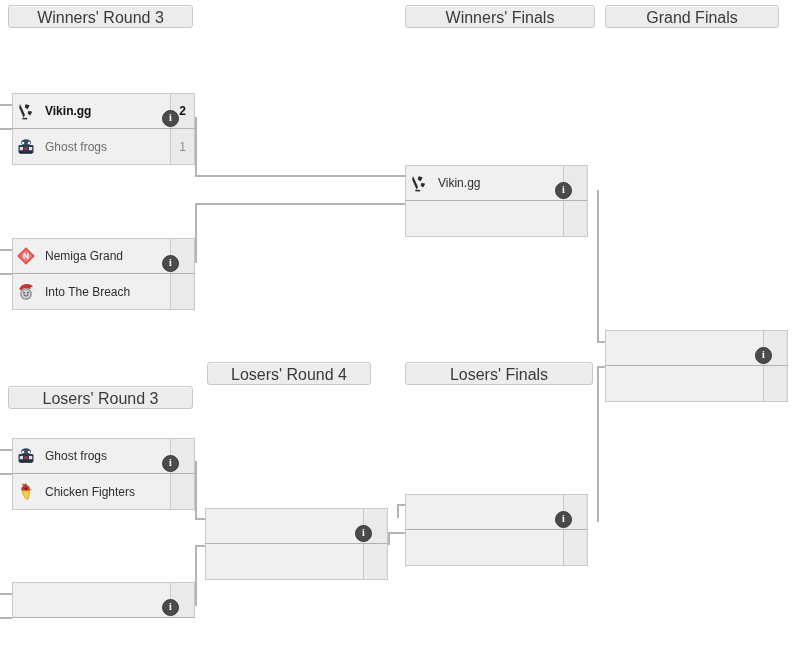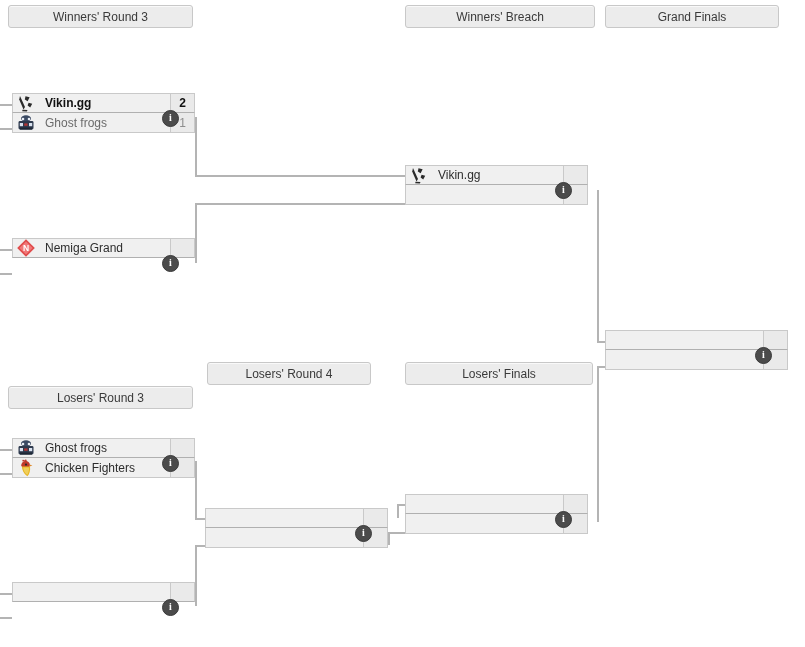--- a/index.html
+++ b/index.html
@@ -11,35 +11,35 @@
   }
   .stage{position:absolute;left:0;top:0;width:805px;height:647px;}
 
   
   .round-header{
     position:absolute;height:23px;line-height:23px;
     background:#ececec;
     border:1px solid #c8c8c8;
     border-radius:3px;
     text-align:center;
-    font-size:12px;color:#3a3a3a;
+    font-size:16px;color:#3a3a3a;
     box-sizing:border-box;
     box-shadow:0 1px 0 rgba(255,255,255,.7) inset;
   }
 
   
   .ln{position:absolute;background:#b4b4b4;}
   .ln.h{height:2px;}
   .ln.v{width:2px;}
 
   
   .match{position:absolute;width:183px;height:48px;box-sizing:border-box;}
   .slot{
     position:relative;
-    height:20px;box-sizing:border-box;
+    height:36px;box-sizing:border-box;
     background:#f0f0f0;
     border:1px solid #c9c9c9;
     display:flex;align-items:center;
     overflow:hidden;
   }
   .slot.top{border-bottom:1px solid #b0b0b0;}
   .slot.bot{border-top:none;}
   .slot .logo{
     width:22px;min-width:22px;height:22px;
     display:flex;align-items:center;justify-content:center;
@@ -75,21 +75,21 @@
   
   .lg{width:20px;height:20px;display:block;}
 </style>
 </head>
 <body>
 
 <div class="stage">
 
   <div id="headers-layer">
       <div class="round-header" style="left: 8px; top: 5px; width: 185px;">Winners' Round 3</div>
-      <div class="round-header" style="left: 405px; top: 5px; width: 190px;">Winners' Breach</div>
+      <div class="round-header" style="left: 405px; top: 5px; width: 190px;">Winners' Finals</div>
       <div class="round-header" style="left: 605px; top: 5px; width: 174px;">Grand Finals</div>
       <div class="round-header" style="left: 8px; top: 362px; width: 185px; margin-top: 24px;">Losers' Round 3</div>
       <div class="round-header" style="left: 207px; top: 362px; width: 164px;">Losers' Round 4</div>
       <div class="round-header" style="left: 405px; top: 362px; width: 188px;">Losers' Finals</div>
     </div>
 
   <div id="lines-layer">
       <div class="ln h" style="left: 0px; top: 104px; width: 12px; height: 2px; background: rgb(180, 180, 180);"></div>
       <div class="ln h" style="left: 0px; top: 128px; width: 12px; height: 2px; background: rgb(180, 180, 180);"></div>
       <div class="ln h" style="left: 0px; top: 249px; width: 12px; height: 2px; background: rgb(180, 180, 180);"></div>
@@ -153,20 +153,35 @@
           <span class="logo">
             <svg class="lg" viewBox="0 0 20 20" xmlns="http://www.w3.org/2000/svg">
     <path d="M10 1.2 L18.8 10 L10 18.8 L1.2 10 Z" fill="#e04a4a"></path>
     <path d="M10 3.4 L16.6 10 L10 16.6 L3.4 10 Z" fill="#f07878"></path>
     <text x="10" y="13.4" font-family="Liberation Sans, sans-serif" font-size="8.5" font-weight="bold" fill="#ffffff" text-anchor="middle">N</text>
   </svg>
           </span>
           <span class="nm">Nemiga Grand</span>
           <span class="sc"></span>
         </div>
+        <div class="slot bot">
+          <span class="logo">
+            <svg class="lg" viewBox="0 0 20 20" xmlns="http://www.w3.org/2000/svg">
+    <circle cx="10" cy="12" r="6" fill="#9aa0a6"></circle>
+    <circle cx="10" cy="12" r="4.3" fill="#cfd4d8"></circle>
+    <path d="M3.4 7.2 C4.5 2.8 10.5 1 14.8 2.8 C17 3.7 17.6 5.6 16.2 6.6 C14 8 11 5.4 8.4 6.2 C6.6 6.8 5.2 8 4.6 8.6 Z" fill="#c0392b"></path>
+    <circle cx="16.3" cy="6.2" r="1.7" fill="#e2e6ea"></circle>
+    <path d="M7.6 12.4 Q10 15.6 12.4 12.4" stroke="#5b6166" stroke-width="1.1" fill="none"></path>
+    <circle cx="8" cy="10.6" r="0.9" fill="#4a4f54"></circle>
+    <circle cx="12" cy="10.6" r="0.9" fill="#4a4f54"></circle>
+  </svg>
+          </span>
+          <span class="nm">Into The Breach</span>
+          <span class="sc"></span>
+        </div>
         <div class="info">i</div>
       </div>
       <div class="match" style="left: 405px; top: 165px;">
         <div class="slot top">
           <span class="logo">
             <svg class="lg" viewBox="0 0 20 20" xmlns="http://www.w3.org/2000/svg">
     <path d="M4 3 L9 14 L7.5 16.5 L3.2 6.5 Z" fill="#2b2b2b"></path>
     <path d="M9.5 3.2 L13.6 4.2 L11.6 8.2 L8.8 6.4 Z" fill="#2b2b2b"></path>
     <path d="M12.6 9.8 L16.2 10.8 L14.2 14.4 L11.6 12.6 Z" fill="#2b2b2b"></path>
     <path d="M6.5 16.8 L11.5 17 L10.8 18.6 L6.2 18.3 Z" fill="#2b2b2b"></path>

